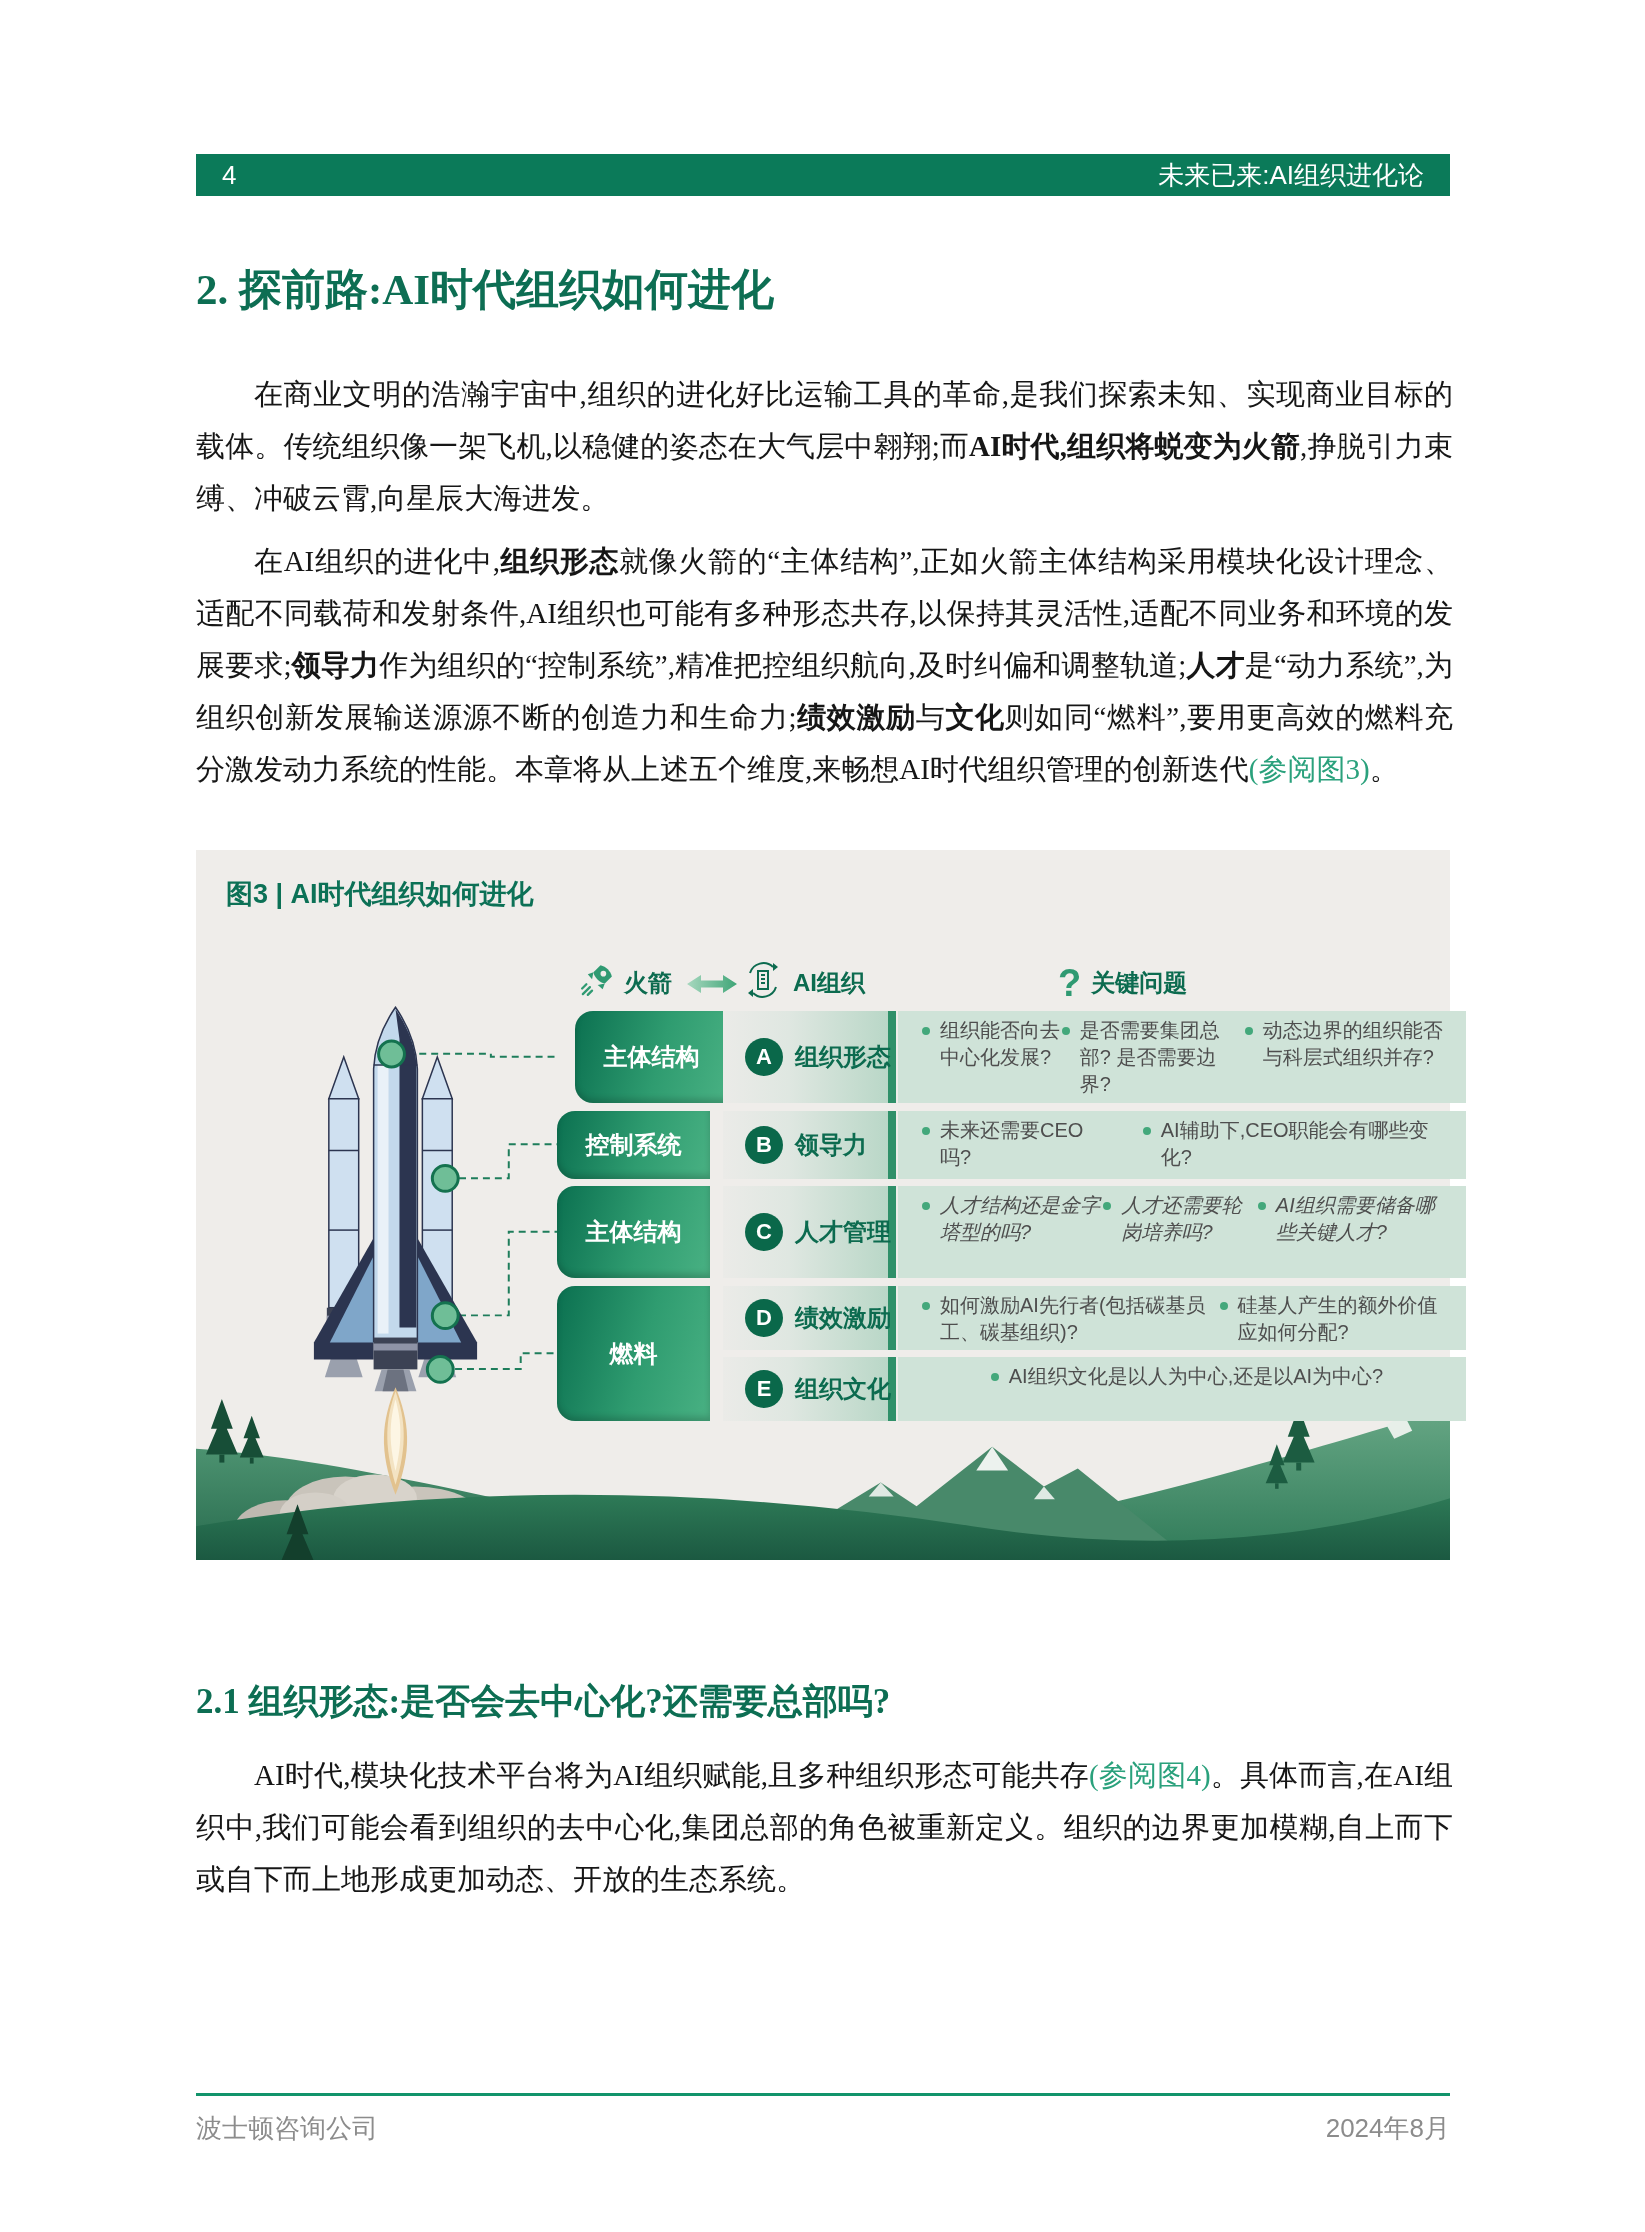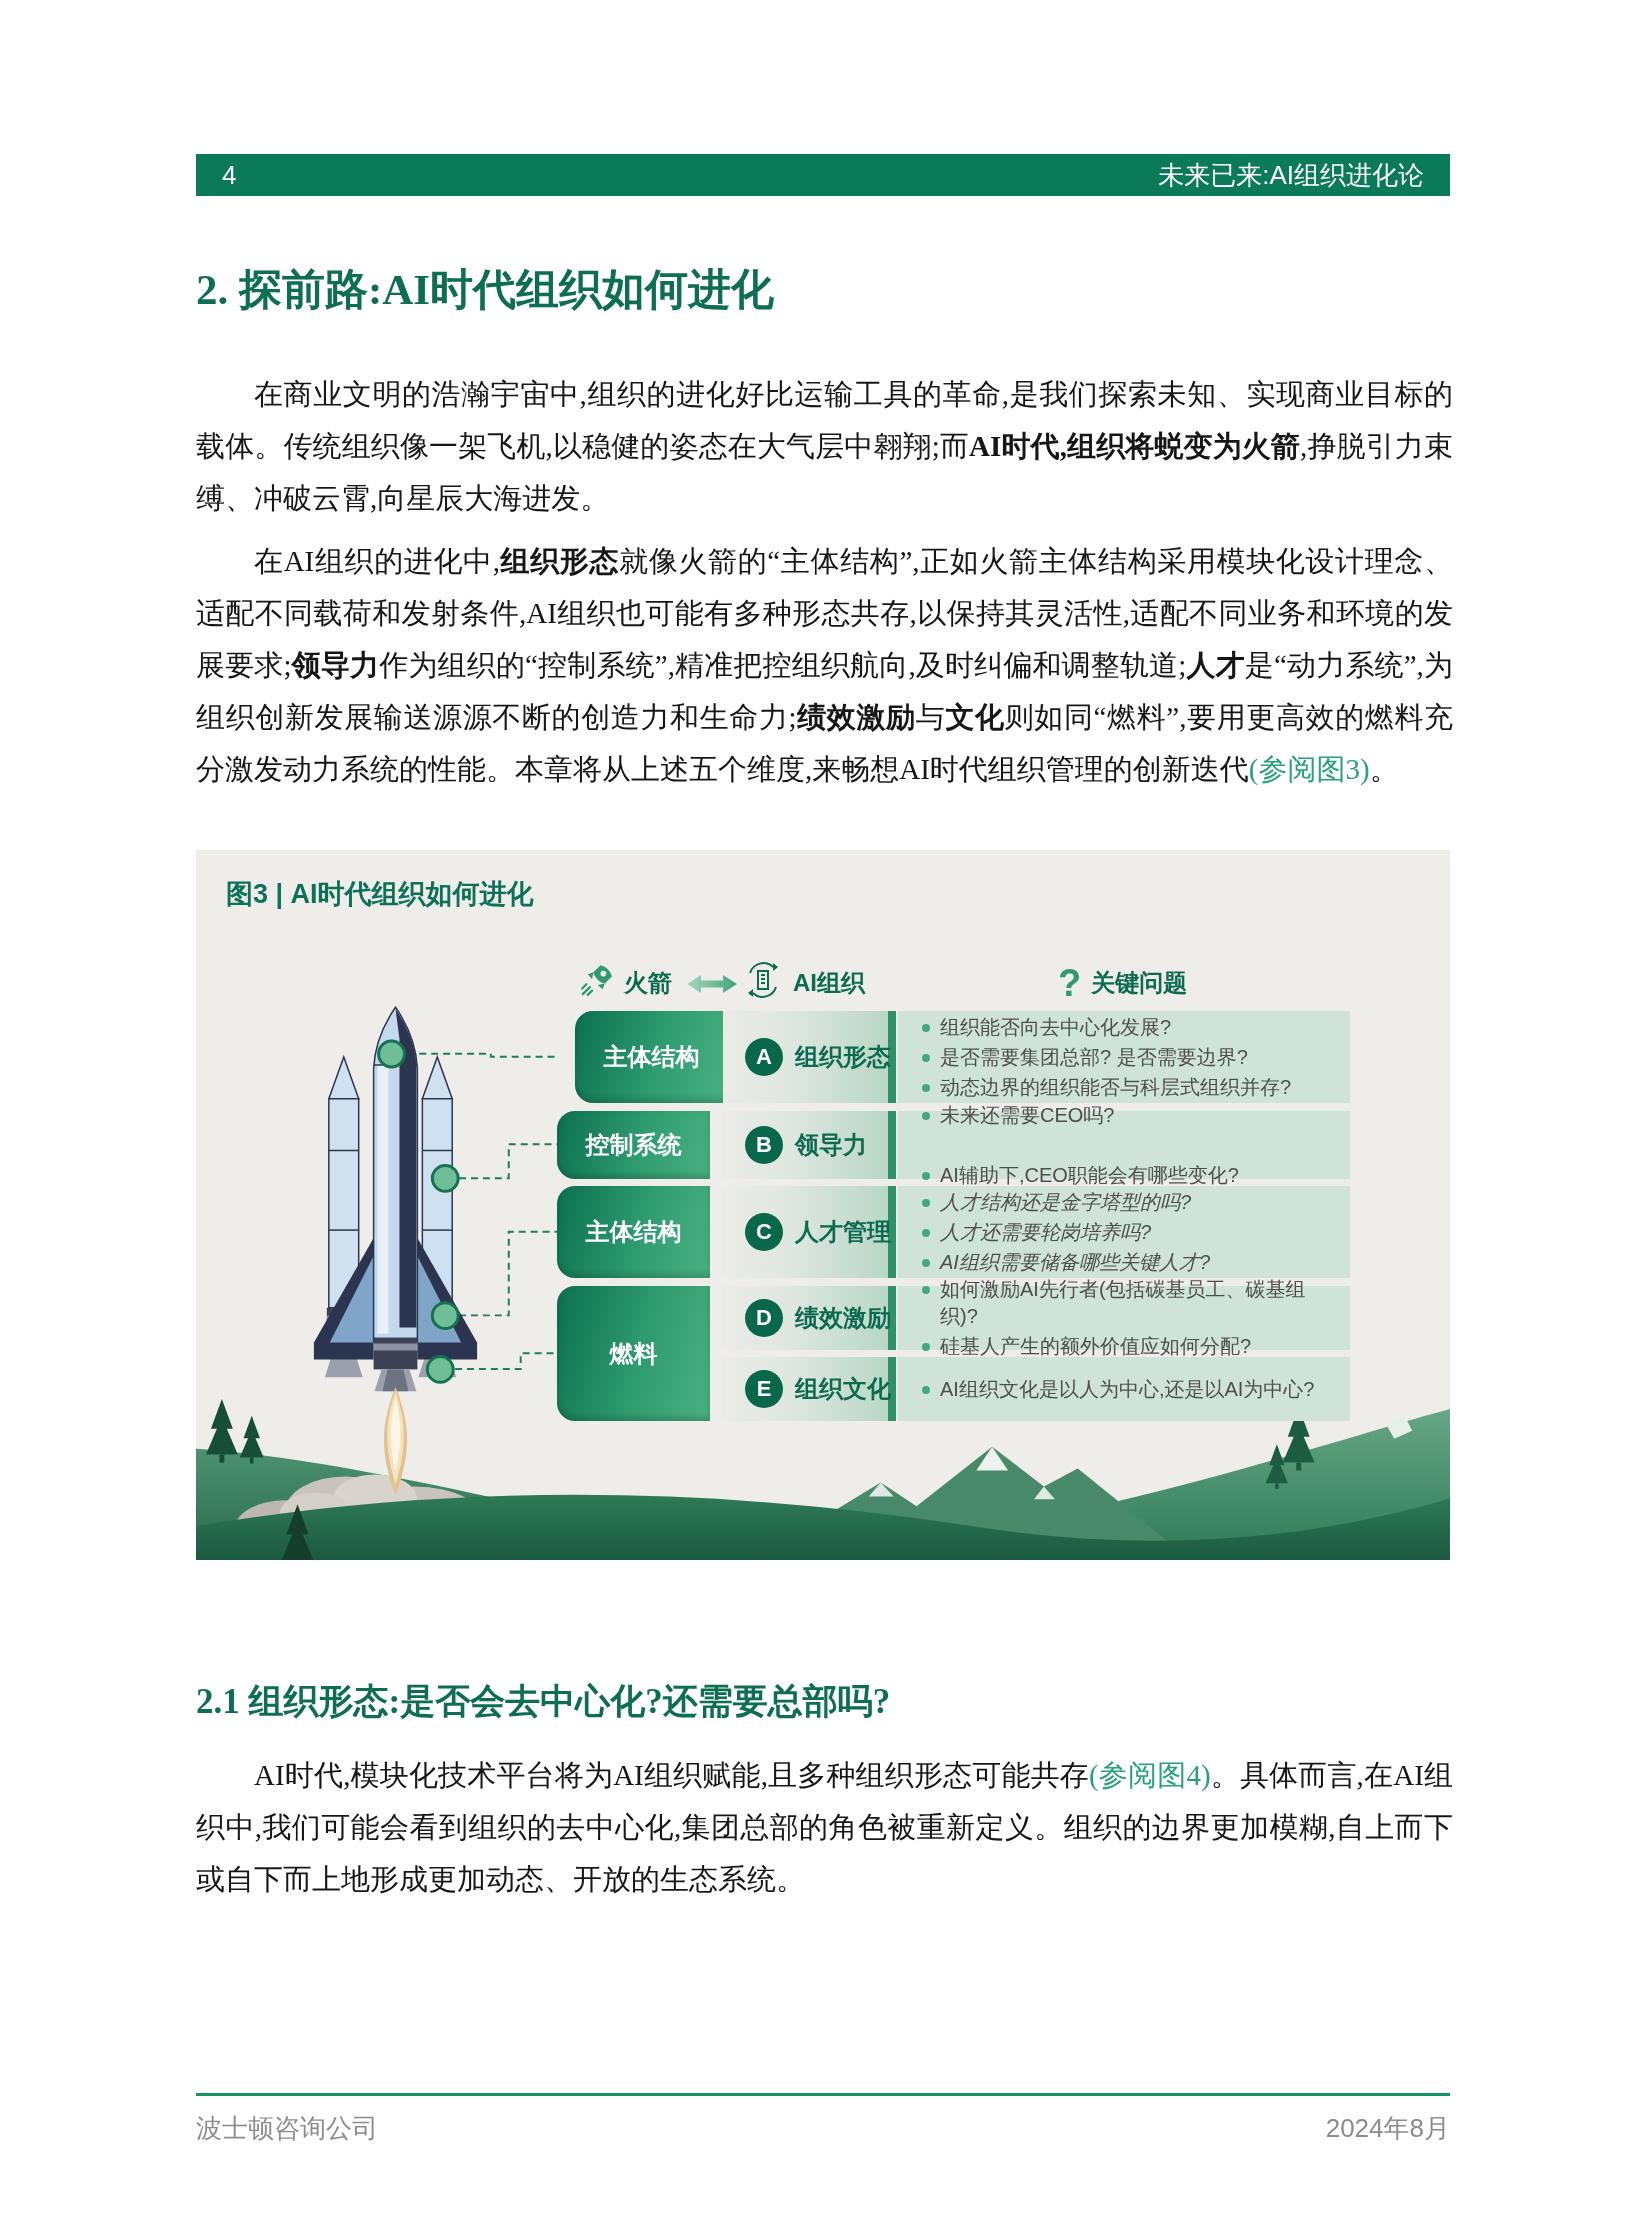--- a/index.html
+++ b/index.html
@@ -35,22 +35,22 @@
   .part-a{top:161px;height:92px;margin-left:18px;} .part-b{top:261px;height:68px;}
   .part-c{top:336px;height:92px;} .part-f{top:436px;height:135px;}
   .mid{position:absolute;left:527px;width:173px;box-sizing:border-box;border-right:8px solid #2f9069;
        background:linear-gradient(90deg,#ebebe8 0%,#dfe7e1 40%,#b9d7c7 100%);
        display:flex;align-items:center;padding-left:22px;}
   .mid-a{top:161px;height:92px;} .mid-b{top:261px;height:68px;} .mid-c{top:336px;height:92px;}
   .mid-d{top:436px;height:64px;} .mid-e{top:507px;height:64px;}
   .badge{width:38px;height:38px;border-radius:50%;background:#0a684a;color:#fff;font-size:22px;
          font-weight:700;display:flex;align-items:center;justify-content:center;margin-right:12px;flex:none;}
   .mlabel{color:#0c6b4f;font-size:24px;font-weight:700;white-space:nowrap;}
-  .qbox{position:absolute;left:702px;width:452px;background:#cfe3d8;box-sizing:border-box;
-        display:flex;flex-direction:column;justify-content:center;row-gap:3px;padding:6px 14px 6px 24px;}
+  .qbox{position:absolute;left:702px;width:568px;background:#cfe3d8;box-sizing:border-box;
+        display:flex;flex-direction:row;justify-content:center;row-gap:3px;padding:6px 14px 6px 24px;}
   .q-a{top:161px;height:92px;} .q-b{top:261px;height:68px;gap:33px;} .q-c{top:336px;height:92px;font-style:italic;}
   .q-d{top:436px;height:64px;} .q-e{top:507px;height:64px;}
   .q{display:flex;align-items:flex-start;color:#4e4e4e;font-size:20px;line-height:27px;}
   .dot{width:8px;height:8px;border-radius:50%;background:#43a87b;margin:10px 10px 0 0;flex:none;}
   .rocket-svg{position:absolute;left:100px;top:149px;width:199px;height:498px;}
   .conn-svg{position:absolute;left:0;top:0;width:1254px;height:710px;pointer-events:none;}
   .land-svg{position:absolute;left:0;bottom:0;width:1254px;height:169px;}
   
   .frule{position:absolute;left:196px;top:2093px;width:1254px;height:3px;background:#12946b;}
   .fco{position:absolute;left:196px;top:2111px;font-size:26px;color:#8c8c8c;

